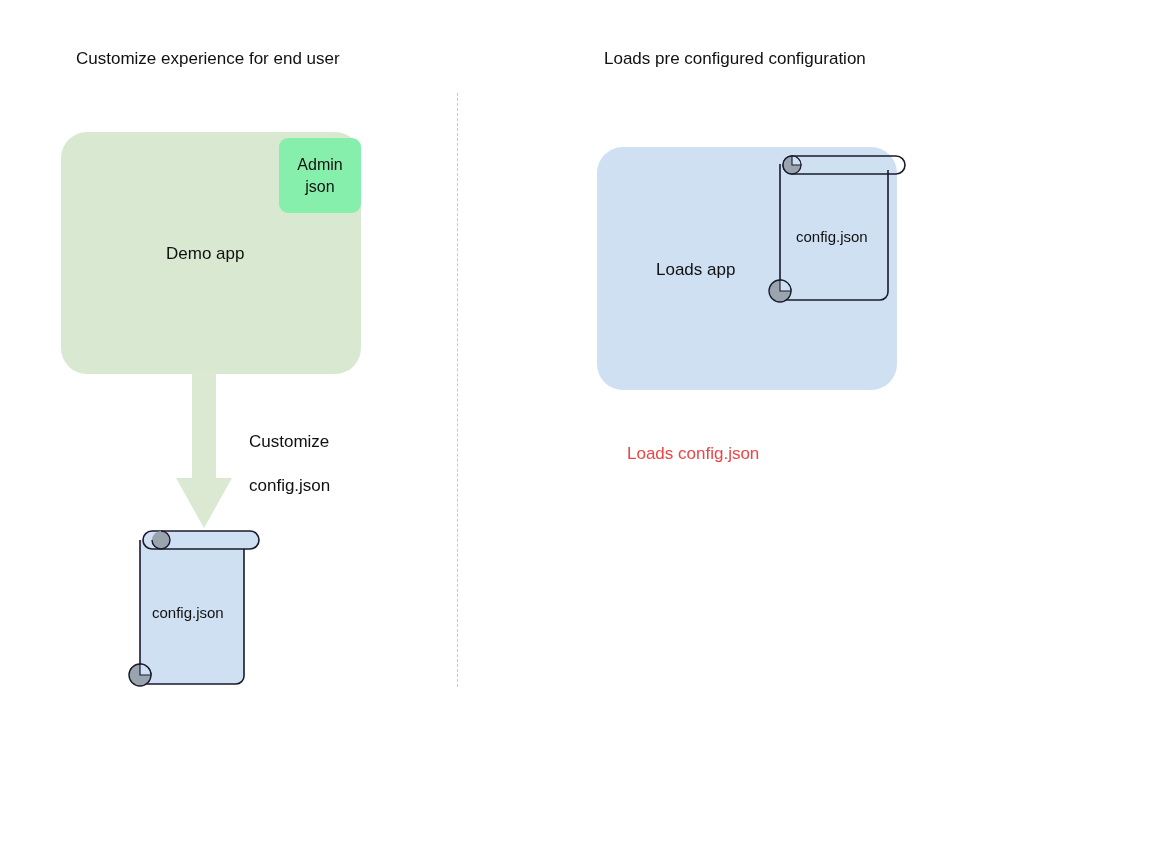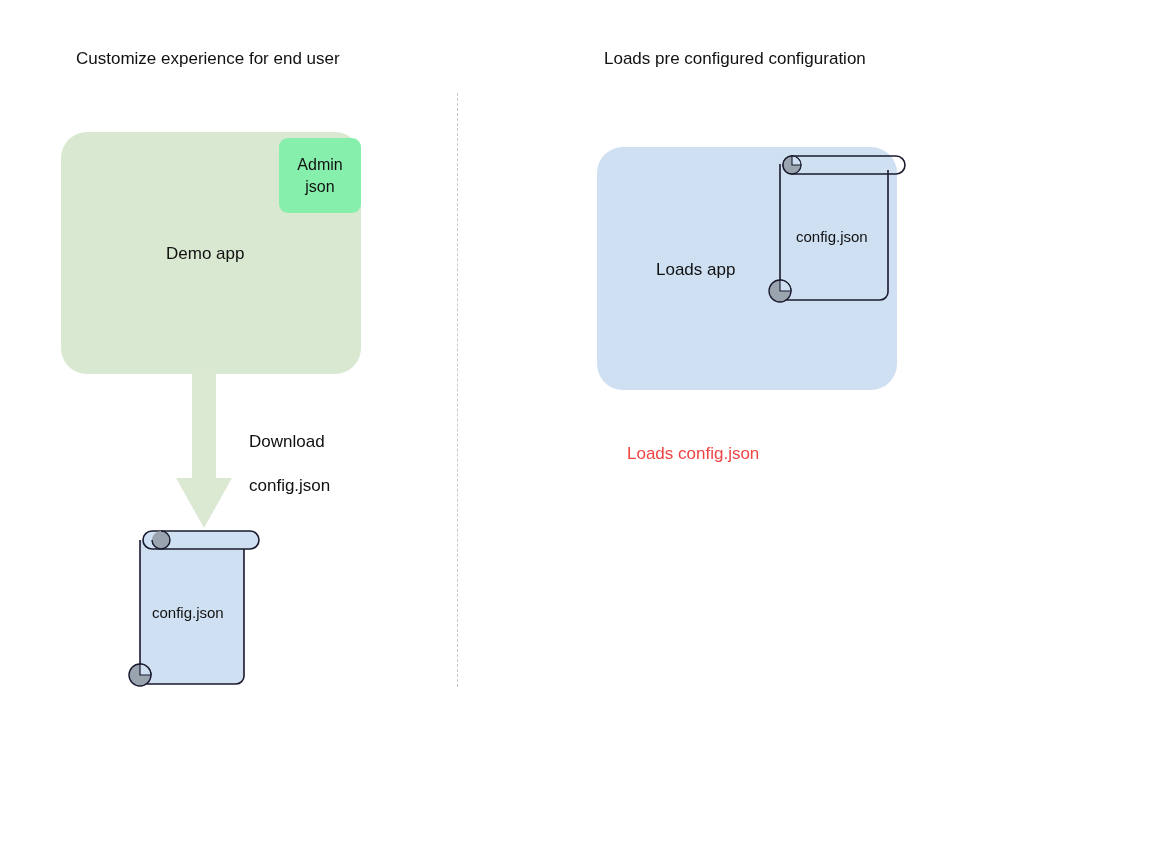--- a/index.html
+++ b/index.html
@@ -149,21 +149,21 @@
     </div>
   </div>
 
   <div class="arrow-wrap">
     <svg width="70" height="162" viewBox="0 0 70 162">
       <polygon points="22,0 46,0 46,108 62,108 34,158 6,108 22,108" fill="#dbe9d3"></polygon>
     </svg>
   </div>
 
   <div class="arrow-label">
-    <div>Download</div>
+    <div>Customize</div>
     <div>config.json</div>
   </div>
 
   <div class="scroll-wrap" id="scroll-left">
     <svg width="160" height="170" viewBox="0 0 160 170">
 
       <path d="M28,16 L28,152 A8,8 0 0 0 36,160 L124,160 A8,8 0 0 0 132,152 L132,22" fill="#cfe0f3" stroke="#1a1a2e" stroke-width="1.6" stroke-linejoin="round"></path>
 
       <path d="M40,7 L138,7 A9,9 0 0 1 138,25 L40,25 A9,9 0 0 1 40,7 Z" fill="#cfe0f3" stroke="#1a1a2e" stroke-width="1.6"></path>
 

